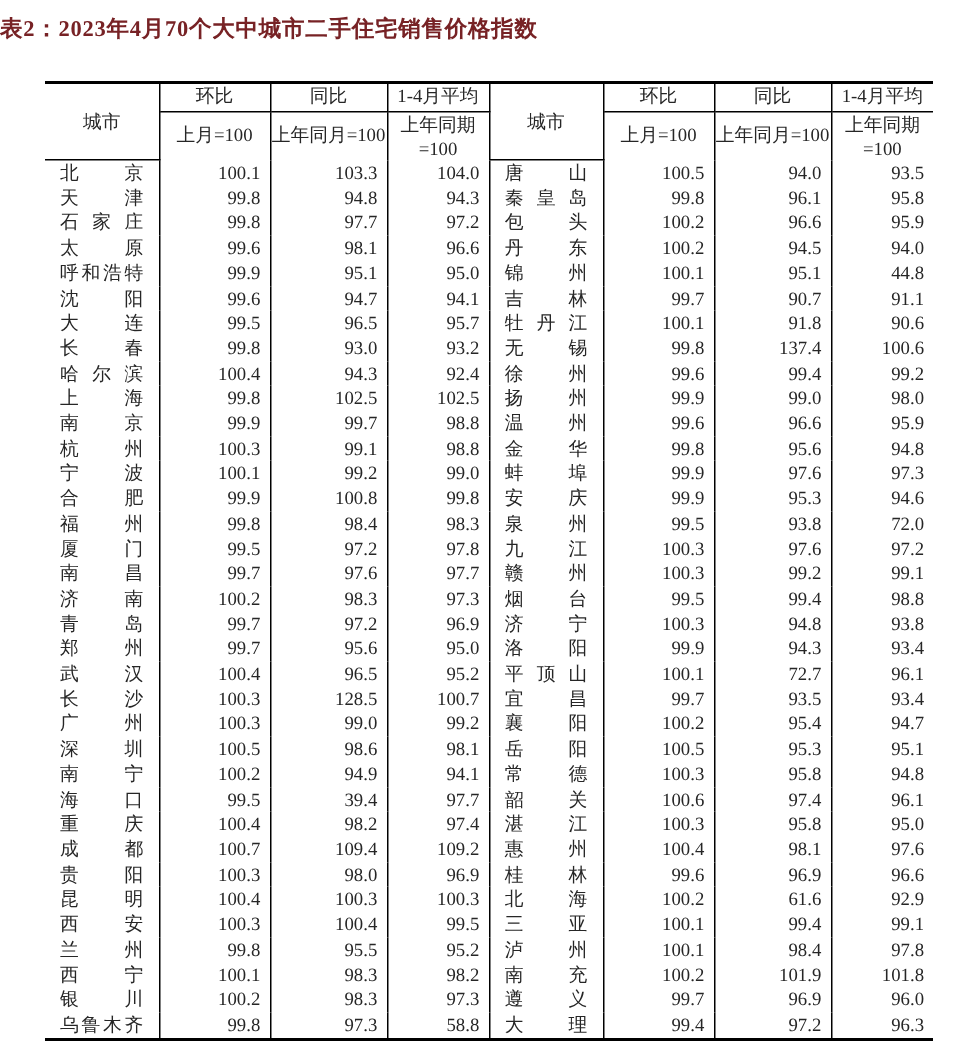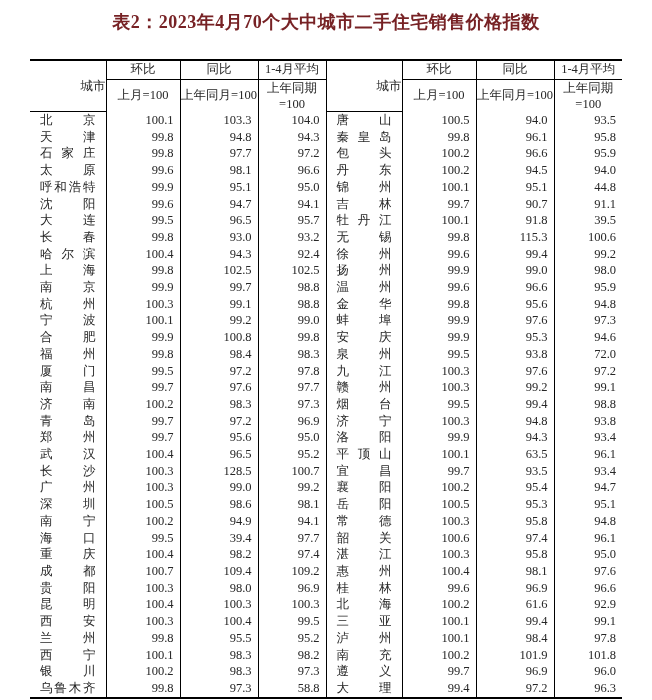--- a/index.html
+++ b/index.html
@@ -11,23 +11,22 @@
     font-family: "Liberation Serif", serif;
     color: #222222;
   }
   .page {
     width: 652px;
     height: 700px;
     padding-top: 10px;
     overflow: hidden;
   }
   .table-title {
-    font-size: 18px;
+    font-size: 15px;
     font-weight: bold;
-    text-align: center;
     color: #772225;
     margin: 0 0 25px 0;
     letter-spacing: 0.5px;
   }
   table.price-table {
     width: 592px;
     margin: 0 auto;
     border-collapse: collapse;
     table-layout: fixed;
     border-top: 2px solid #000;
@@ -41,21 +40,21 @@
   col.c-avg  { width: 68px; }
   th, td {
     padding: 0;
     font-weight: normal;
     vertical-align: middle;
   }
   
   th:not(:last-child), td:not(:last-child) { border-right: 1px solid #000; }
   thead th { height: 19px; text-align: center; margin-top: 20px; }
   thead tr.hdr-top th { border-bottom: 1px solid #000; }
-  thead th.city-head { border-bottom: 1px solid #000; text-align: right; }
+  thead th.city-head { border-bottom: 1px solid #000; }
   tbody td { height: 16.7px; line-height: 16.7px; }
   td.city {
     text-align: justify;
     text-align-last: justify;
     padding: 0 10px;
   }
   td.num {
     text-align: right;
     padding-right: 6px;
   }
@@ -159,30 +158,30 @@
           <td class="num">91.1</td>
         </tr>
         <tr>
           <td class="city">大连</td>
           <td class="num">99.5</td>
           <td class="num">96.5</td>
           <td class="num">95.7</td>
           <td class="city">牡丹江</td>
           <td class="num">100.1</td>
           <td class="num">91.8</td>
-          <td class="num">39.5</td>
+          <td class="num">90.6</td>
         </tr>
         <tr>
           <td class="city">长春</td>
           <td class="num">99.8</td>
           <td class="num">93.0</td>
           <td class="num">93.2</td>
           <td class="city">无锡</td>
           <td class="num">99.8</td>
-          <td class="num">115.3</td>
+          <td class="num">137.4</td>
           <td class="num">100.6</td>
         </tr>
         <tr>
           <td class="city">哈尔滨</td>
           <td class="num">100.4</td>
           <td class="num">94.3</td>
           <td class="num">92.4</td>
           <td class="city">徐州</td>
           <td class="num">99.6</td>
           <td class="num">99.4</td>
@@ -298,21 +297,21 @@
           <td class="num">94.3</td>
           <td class="num">93.4</td>
         </tr>
         <tr>
           <td class="city">武汉</td>
           <td class="num">100.4</td>
           <td class="num">96.5</td>
           <td class="num">95.2</td>
           <td class="city">平顶山</td>
           <td class="num">100.1</td>
-          <td class="num">63.5</td>
+          <td class="num">72.7</td>
           <td class="num">96.1</td>
         </tr>
         <tr>
           <td class="city">长沙</td>
           <td class="num">100.3</td>
           <td class="num">128.5</td>
           <td class="num">100.7</td>
           <td class="city">宜昌</td>
           <td class="num">99.7</td>
           <td class="num">93.5</td>

